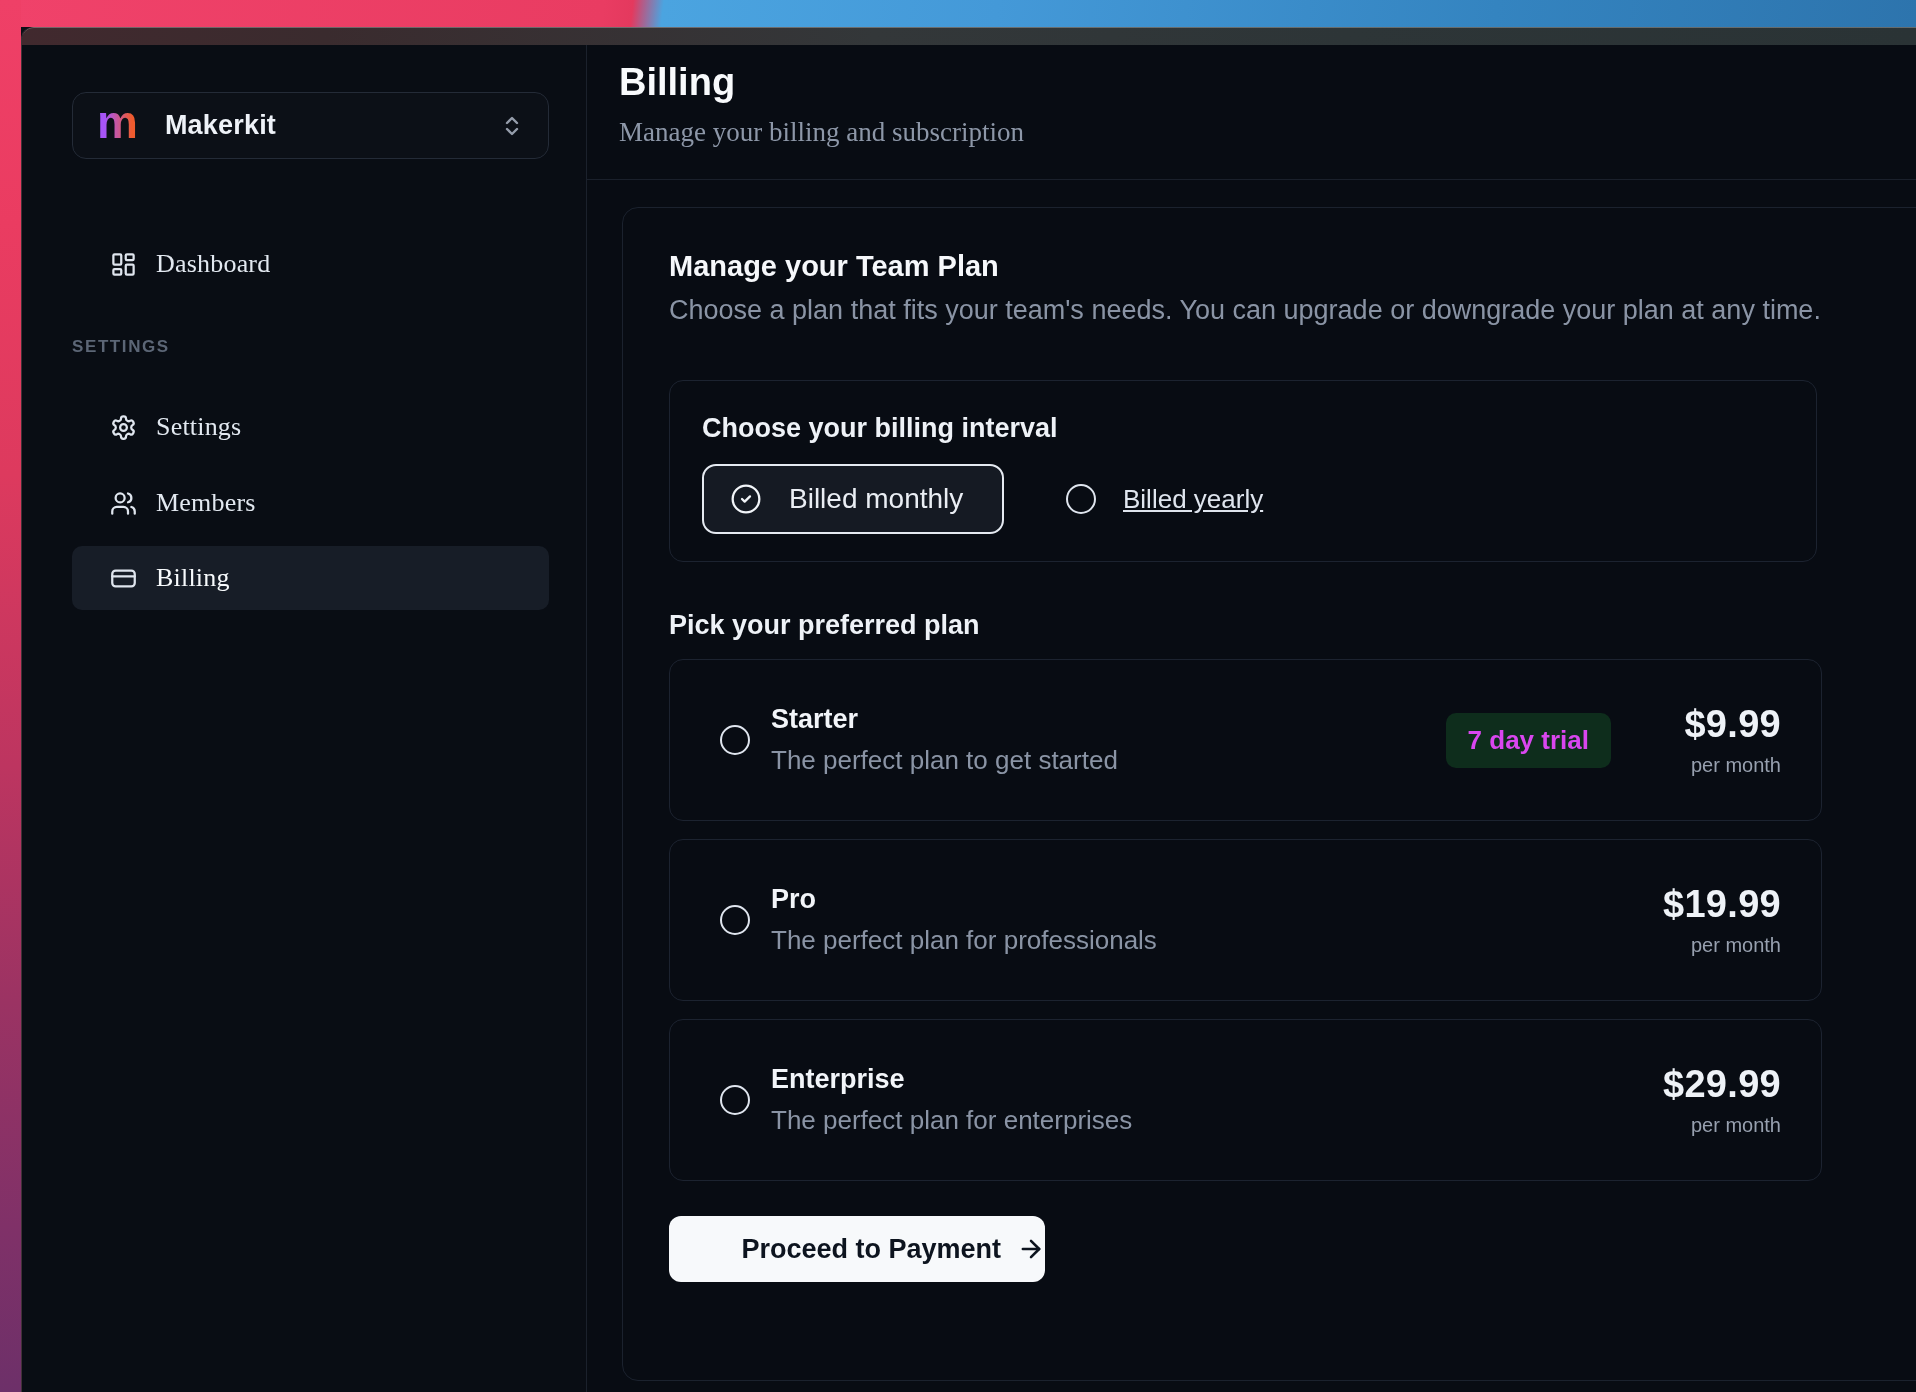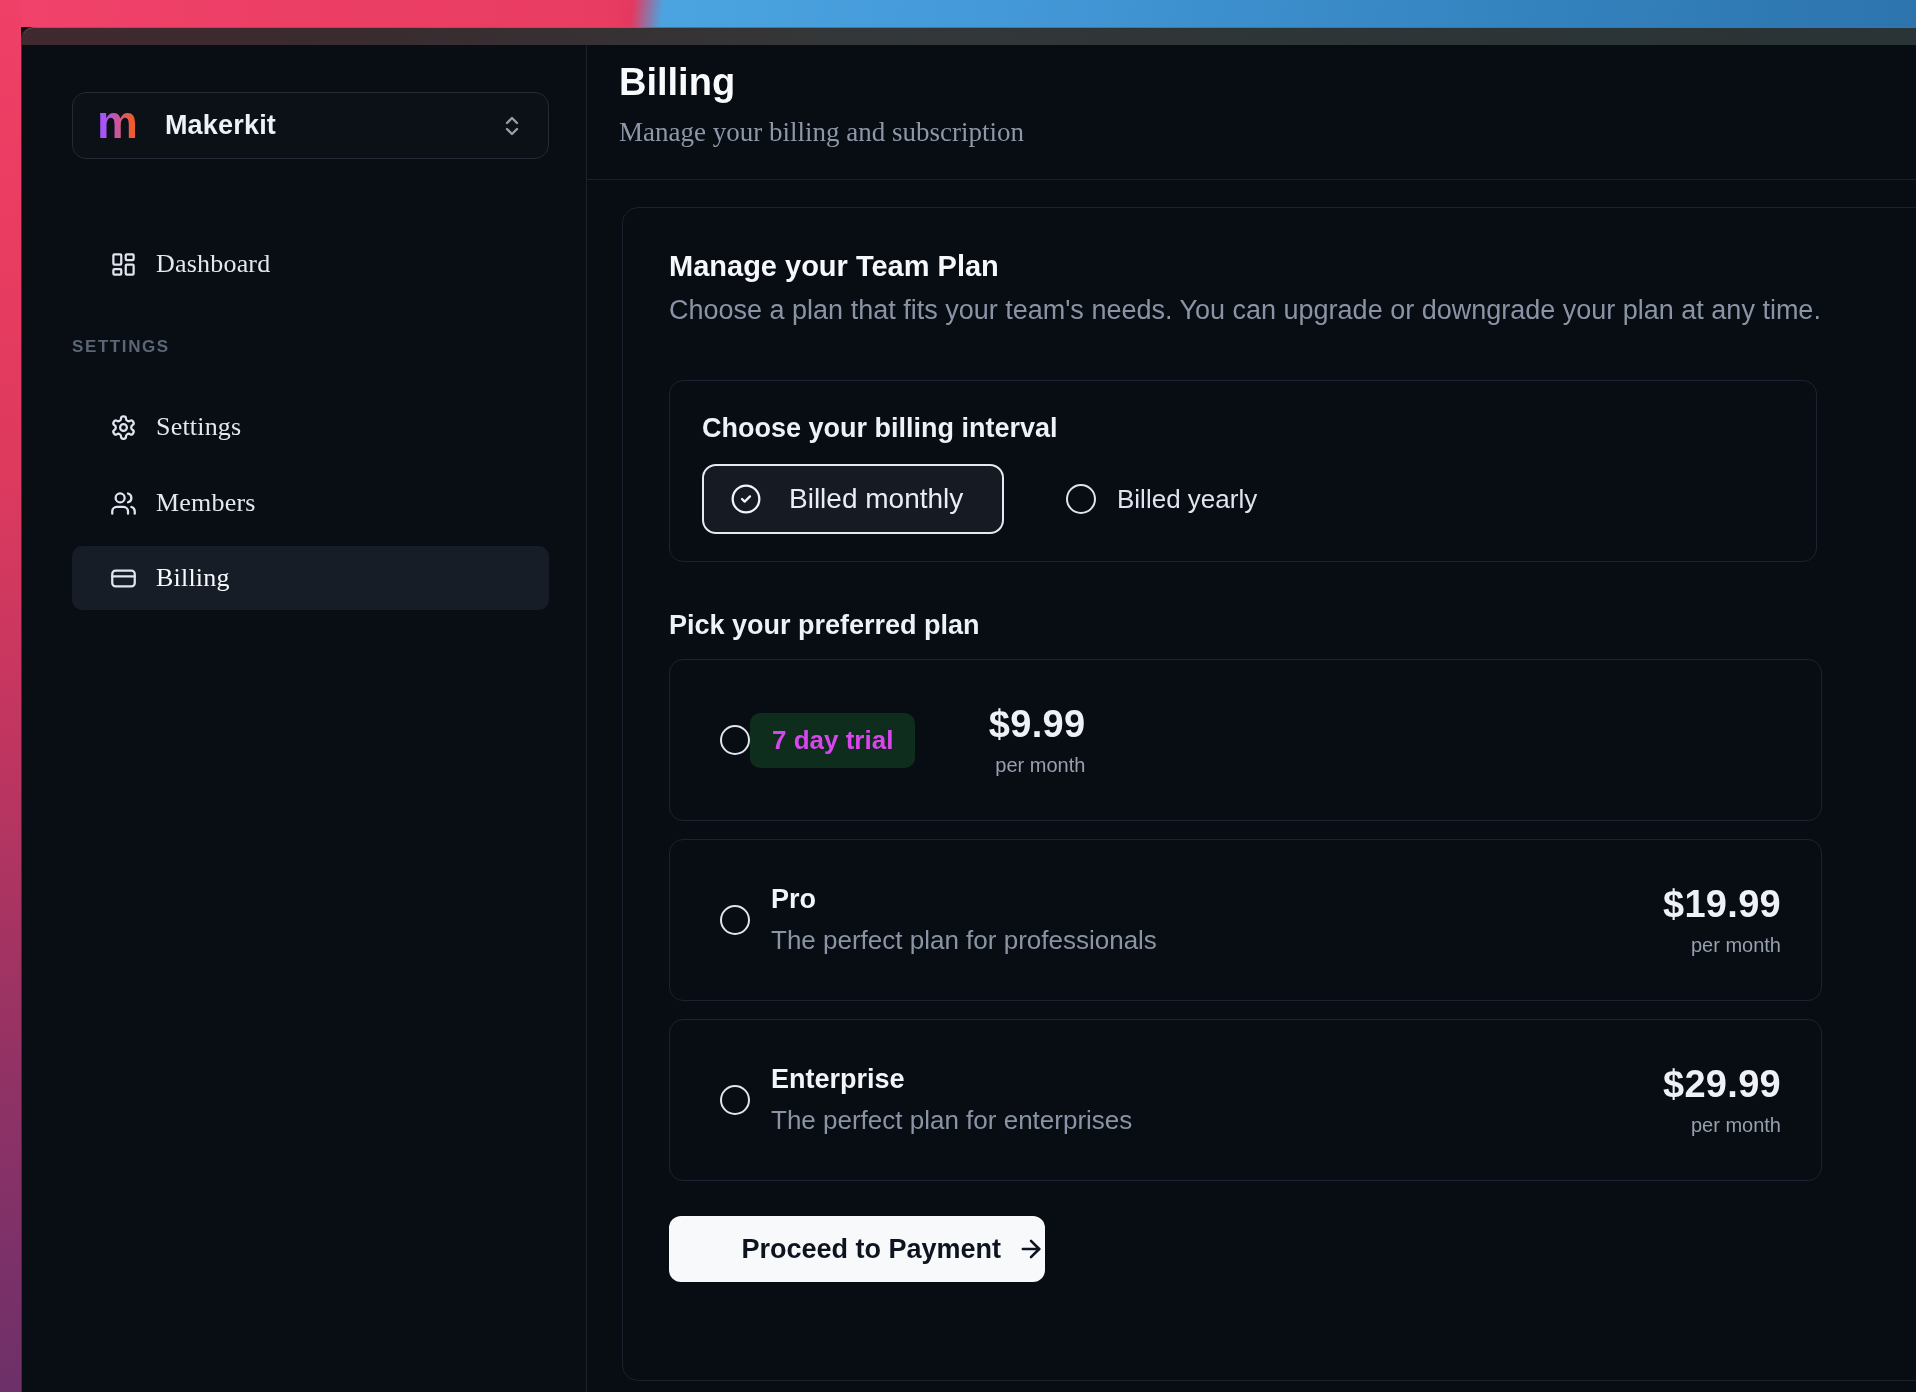--- a/index.html
+++ b/index.html
@@ -56,21 +56,21 @@
   .card-desc { margin-top:12px; font-size:27px; color:#8a94a5; white-space:nowrap; }
 
   .interval-box { margin-top:54px; width:1148px; height:182px;
     border:1px solid #1c2330; border-radius:14px; padding:32px; }
   .interval-label { font-size:27px; font-weight:600; color:#eef2f7; }
   .interval-row { margin-top:20px; display:flex; align-items:center; height:70px; }
   .opt-monthly { width:302px; height:70px; border:2px solid #e5eaf1; border-radius:14px;
     background:#151a23; display:flex; align-items:center; padding:0 26px; cursor:pointer; }
   .opt-monthly .olabel { margin-left:27px; font-size:28px; color:#eaeef4; }
   .opt-yearly { margin-left:62px; display:flex; align-items:center; cursor:pointer; }
-  .opt-yearly .olabel { margin-left:21px; font-size:26px; color:#dfe5ee; }
+  .opt-yearly .olabel { margin-left:27px; font-size:26px; color:#dfe5ee;text-decoration:underline; }
   .check-icon { width:32px; height:32px; color:#f2f5f9; display:flex; }
   .radio { width:30px; height:30px; border:2.5px solid #dfe5ee; border-radius:50%; flex:none; background:transparent; }
 
   .plans-label { margin-top:48px; font-size:27px; font-weight:600; color:#eef2f7; }
   .plan-row { margin-top:18px; width:1153px; height:162px; border:1px solid #1c2330;
     border-radius:14px; display:flex; align-items:center; padding:0 40px 0 50px; cursor:pointer; }
   .plan-row:first-of-type { margin-top:21px; }
   .plan-info { margin-left:21px; flex:1; }
   .plan-name { font-size:27px; font-weight:700; color:#f2f5f9; }
   .plan-desc { margin-top:10px; font-size:26px; color:#8a94a5; }
@@ -183,20 +183,24 @@
               <span class="radio"></span>
               <span class="olabel">Billed yearly</span>
             </div>
           </div>
         </div>
 
         <div class="plans-label">Pick your preferred plan</div>
 
         <div class="plan-row">
           <span class="radio"></span>
+          <div class="plan-info">
+            <div class="plan-name">Starter</div>
+            <div class="plan-desc">The perfect plan to get started</div>
+          </div>
           <span class="trial-badge">7 day trial</span>
           <div class="price-block">
             <div class="price">$9.99</div>
             <div class="period">per month</div>
           </div>
         </div>
 
         <div class="plan-row">
           <span class="radio"></span>
           <div class="plan-info">

